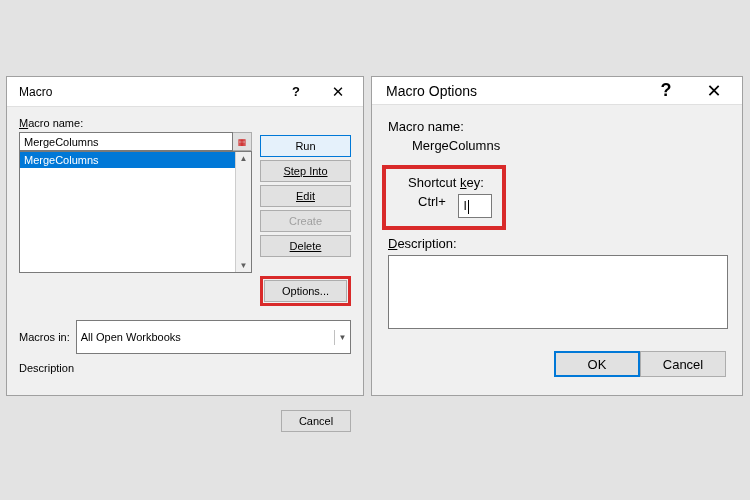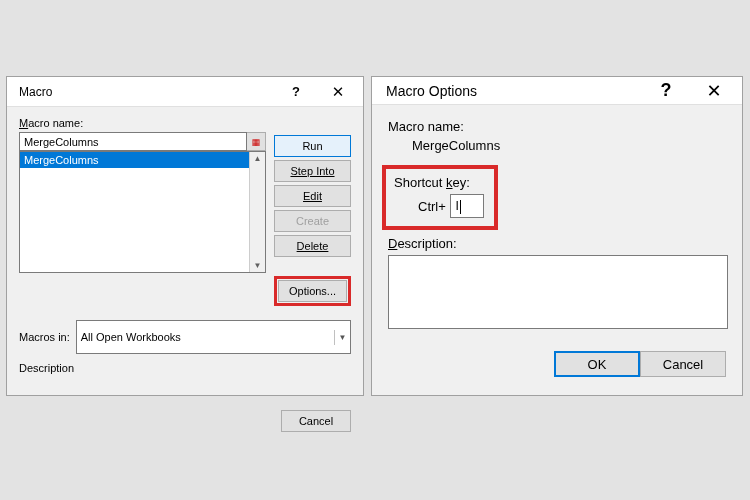--- a/index.html
+++ b/index.html
@@ -13,21 +13,21 @@
     .title-btn.close { font-size: 15px; }
     
     .dialog-body { padding: 10px 12px; font-size: 11px; }
     .field-label { font-size: 11px; margin-bottom: 3px; display: block; }
     .underline { text-decoration: underline; }
     
     
     #macro-dialog { left: 6px; top: 76px; width: 358px; height: 320px; }
     .name-row { display: flex; gap: 8px; }
     .name-col { flex: 1; }
-    .btn-col { width: 77px; display: flex; flex-direction: column; gap: 3px; }
+    .btn-col { width: 91px; display: flex; flex-direction: column; gap: 3px; }
     .macro-name-wrap { position: relative; display: flex; }
     .macro-name-input { flex: 1; height: 19px; border: 1px solid #7a7a7a; background: #fff; font-size: 11px; padding: 0 4px; }
     .name-picker { width: 19px; height: 19px; border: 1px solid #adadad; border-left: none; background: #e1e1e1; display: flex; align-items: center; justify-content: center; font-size: 9px; color: #c00; }
     .macro-list { height: 122px; border: 1px solid #7a7a7a; background: #fff; margin-top: 0; position: relative; overflow: hidden; }
     .macro-list-item { background: #0078d7; color: #fff; padding: 2px 4px; font-size: 11px; }
     .macro-list-scroll { position: absolute; right: 0; top: 0; bottom: 0; width: 16px; background: #f0f0f0; border-left: 1px solid #cdcdcd; display: flex; flex-direction: column; justify-content: space-between; align-items: center; font-size: 8px; color: #606060; }
     .macro-list-scroll span { padding: 2px 0; }
     
     .btn { height: 22px; border: 1px solid #adadad; background: #e1e1e1; font-size: 11px; display: flex; align-items: center; justify-content: center; cursor: default; }
     .btn.default { border: 1px solid #0078d7; background: #e5f1fb; }
@@ -45,22 +45,22 @@
     
     
     #options-dialog { left: 371px; top: 76px; width: 372px; height: 320px; }
     #options-dialog .dialog-title-bar { height: 28px; }
     #options-dialog .dialog-title { font-size: 14px; padding-left: 10px; }
     #options-dialog .title-btn { width: 48px; height: 32px; font-size: 18px; }
     #options-dialog .dialog-body { padding: 14px 16px; font-size: 13px; }
     .opt-label { font-size: 13px; margin-bottom: 4px; }
     .opt-value { margin-left: 24px; font-size: 13px; margin-bottom: 12px; }
     .shortcut-box { border: 4px solid #d92a2a; padding: 6px 10px 8px 4px; display: inline-block; margin-bottom: 4px; margin-left: -6px; }
-    .shortcut-box .opt-label { margin-left: 4px; }
-    .shortcut-row { display: flex; align-items: center; margin-left: 28px; gap: 4px; }
+    .shortcut-box .opt-label { margin-left: 18px; }
+    .shortcut-row { display: flex; margin-left: 28px; gap: 12px; }
     .shortcut-input { width: 34px; height: 24px; border: 1px solid #7a7a7a; background: #fff; text-align: left; padding: 0 5px; font-size: 13px; display: flex; align-items: center; }
     .desc-textarea { width: 340px; height: 74px; border: 1px solid #7a7a7a; background: #fff; margin-top: 2px; }
     .ok-cancel-row { display: flex; justify-content: flex-end; margin-top: 22px; }
     .ok-cancel-row .btn { width: 86px; height: 26px; font-size: 13px; }
     .cursor-char::after { content: ""; display: inline-block; width: 1px; height: 14px; background: #000; margin-left: 1px; vertical-align: middle; }
   </style>
 </head>
 <body>
 
 <div class="dialog" id="macro-dialog">

